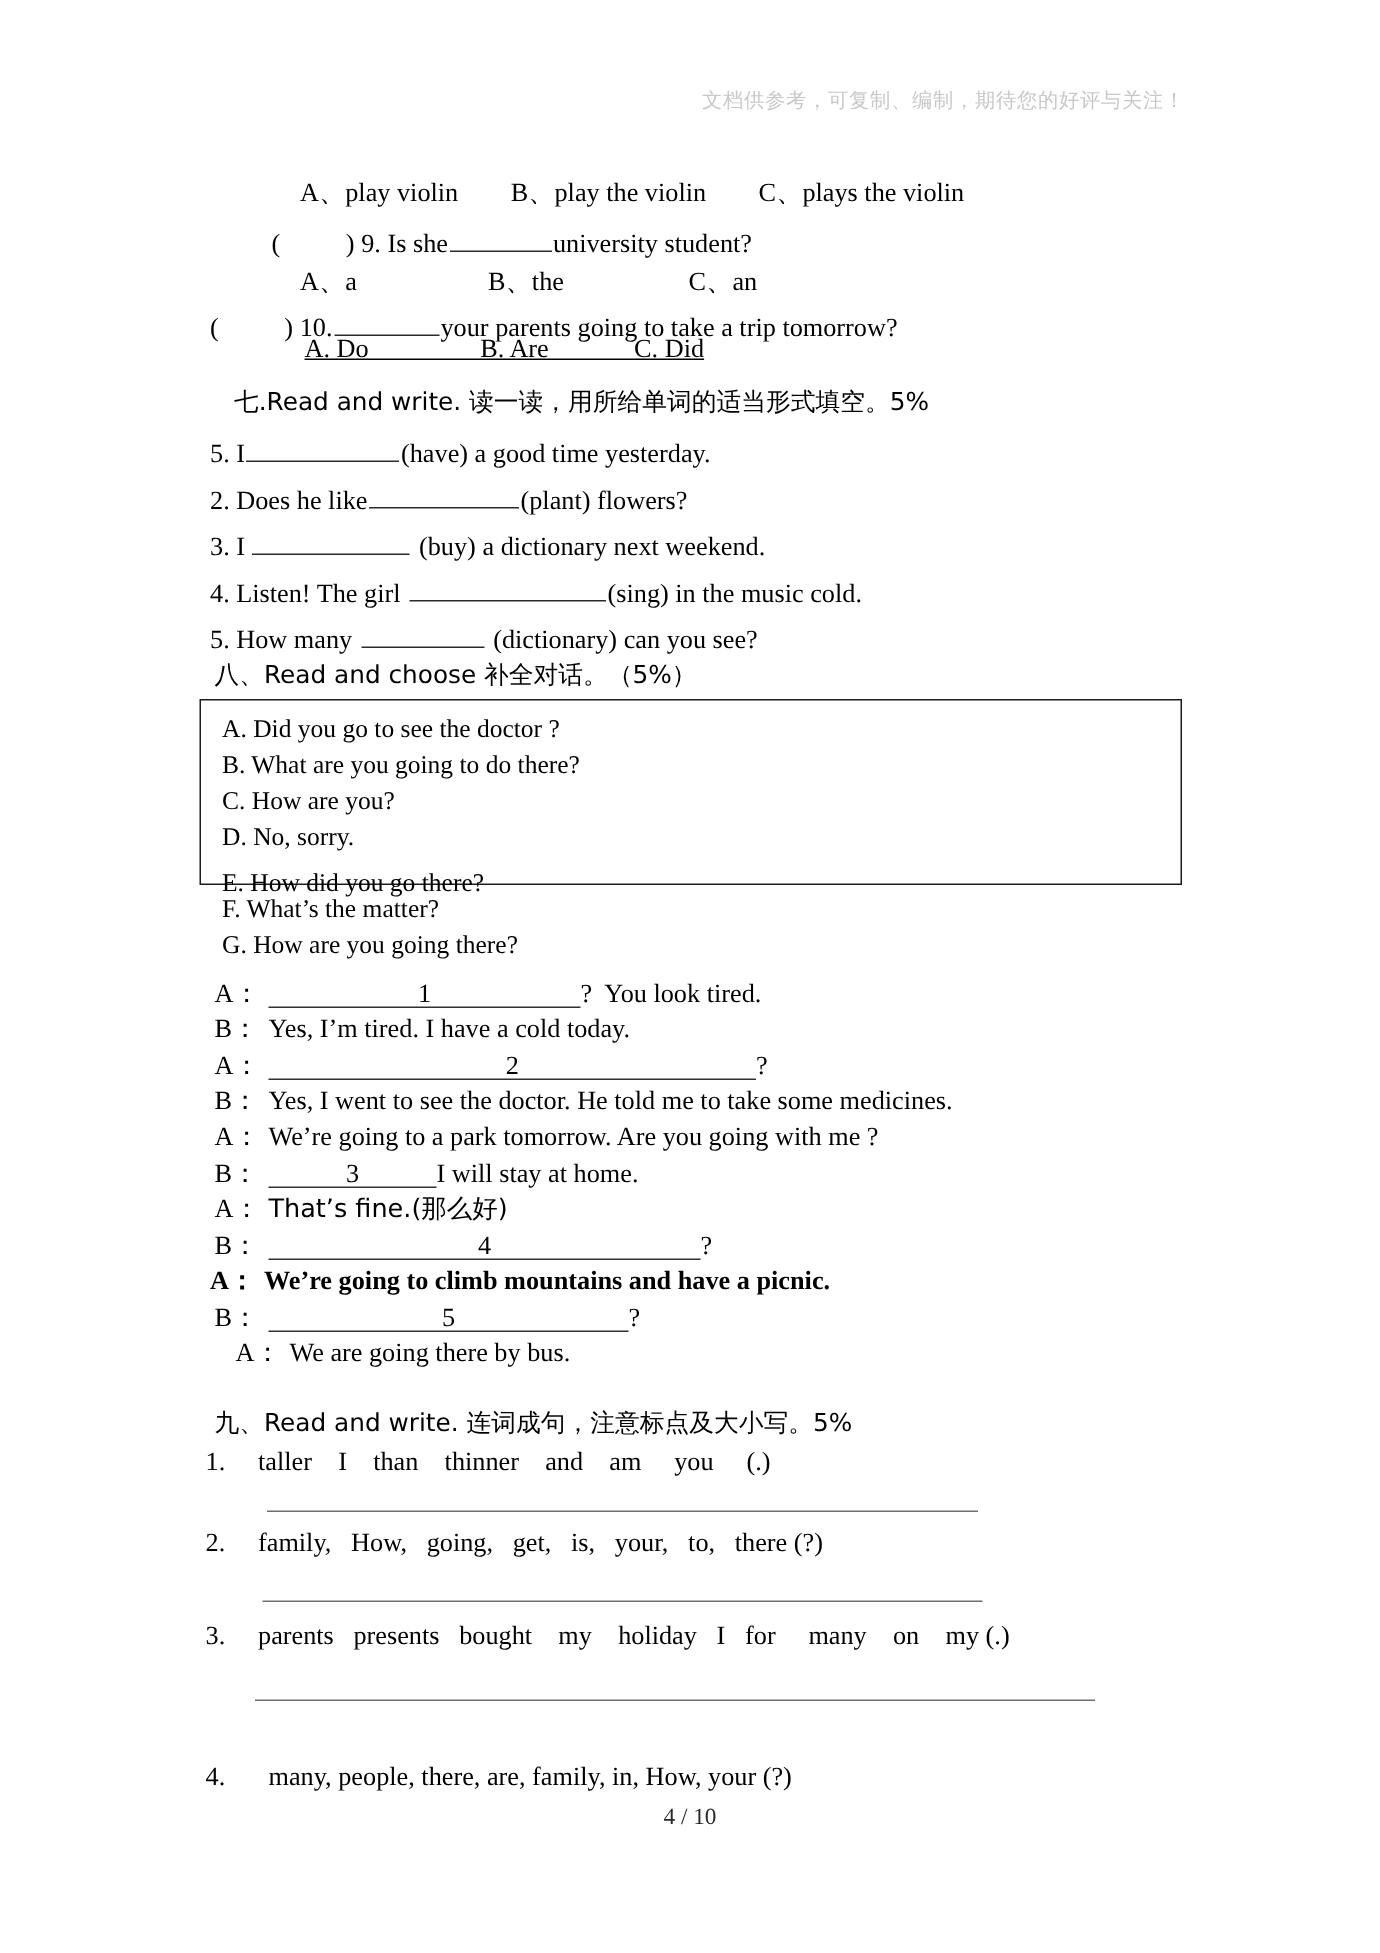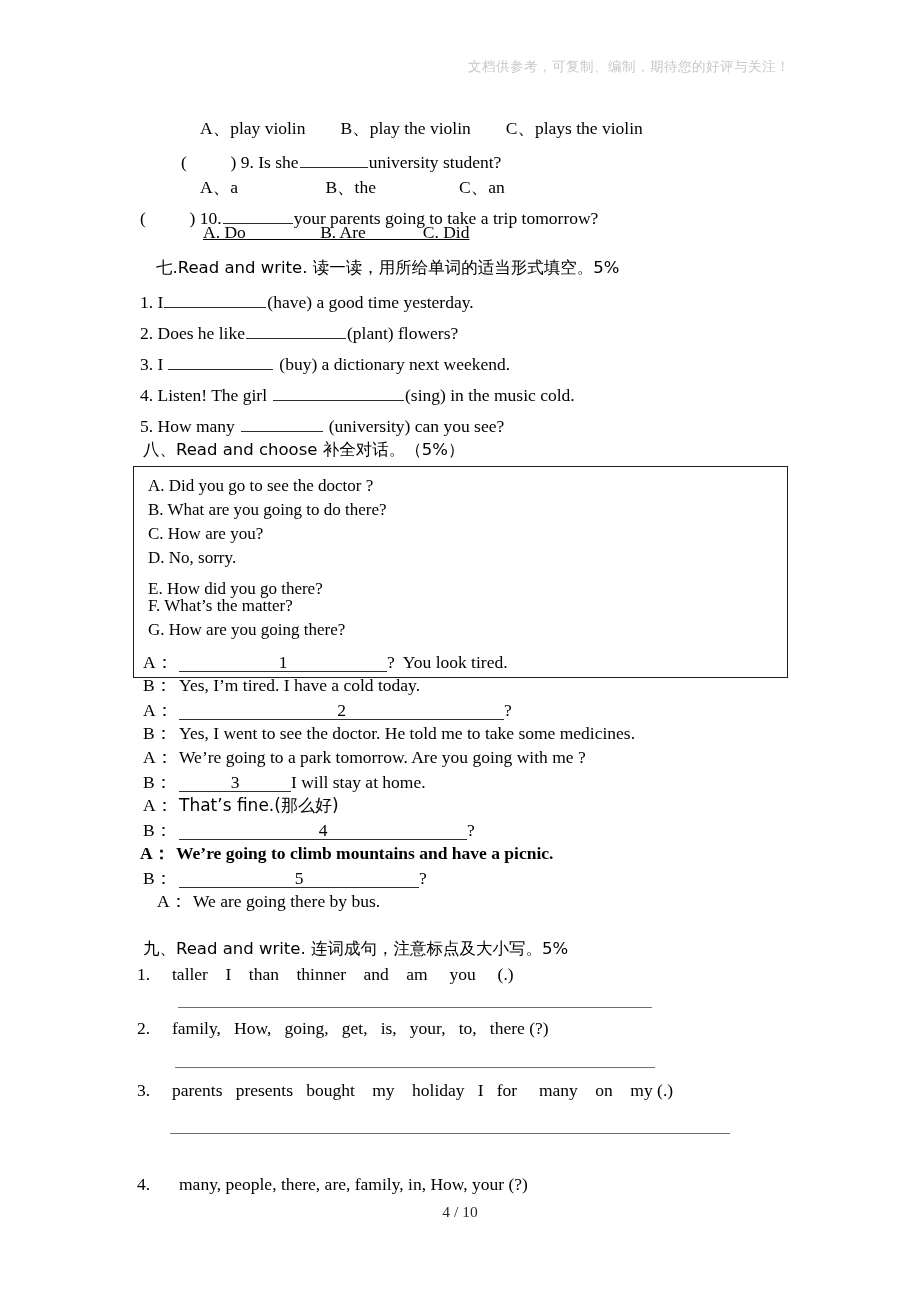--- a/index.html
+++ b/index.html
@@ -65,21 +65,21 @@
     height: 1.05em;
     line-height: 1.05em;
   }
 
   
   .choice-box {
     position: absolute;
     left: 133px;
     top: 466px;
     width: 655px;
-    height: 212px;
+    height: 124px;
     border: 1.3px solid #1d1d1d;
     box-sizing: border-box;
     background: #fff;
   }
   .choice-box .ci {
     position: absolute;
     left: 14px;
     font-size: 17px;
     line-height: 1;
     white-space: pre;
@@ -116,29 +116,29 @@
   <div class="row" style="left:140px; top:150px;margin-left:41px;"><span class="seg">(          ) 9. Is she</span><span class="blank" style="width:68px;"></span><span class="seg">university student?</span></div>
 
   <div class="row" style="left:200px; top:179px;">A、a                    B、the                   C、an</div>
 
   <div class="row" style="left:140px; top:206px;"><span class="seg">(          ) 10.</span><span class="blank" style="width:70px;"></span><span class="seg">your parents going to take a trip tomorrow?</span></div>
 
   <div class="row" style="left:203px; top:224px;text-decoration:underline;">A. Do                 B. Are             C. Did</div>
 
   <div class="row row-cn" style="left:156px; top:260px;">七.Read and write. 读一读，用所给单词的适当形式填空。5%</div>
 
-  <div class="row" style="left:140px; top:290px;"><span class="seg">1. I</span><span class="blank" style="width:102px;"></span><span class="seg">(have) a good time yesterday.</span></div>
+  <div class="row" style="left:140px; top:290px;"><span class="seg">5. I</span><span class="blank" style="width:102px;"></span><span class="seg">(have) a good time yesterday.</span></div>
 
   <div class="row" style="left:140px; top:321px;"><span class="seg">2. Does he like</span><span class="blank" style="width:100px;"></span><span class="seg">(plant) flowers?</span></div>
 
   <div class="row" style="left:140px; top:352px;"><span class="seg">3. I</span><span class="blank" style="width:105px; margin-left:5px;"></span><span class="seg" style="margin-left:5px;">(buy) a dictionary next weekend.</span></div>
 
   <div class="row" style="left:140px; top:383px;"><span class="seg">4. Listen! The girl</span><span class="blank" style="width:131px; margin-left:6px;"></span><span class="seg">(sing) in the music cold.</span></div>
 
-  <div class="row" style="left:140px; top:414px;"><span class="seg">5. How many</span><span class="blank" style="width:82px; margin-left:6px;"></span><span class="seg" style="margin-left:5px;">(university) can you see?</span></div>
+  <div class="row" style="left:140px; top:414px;"><span class="seg">5. How many</span><span class="blank" style="width:82px; margin-left:6px;"></span><span class="seg" style="margin-left:5px;">(dictionary) can you see?</span></div>
 
   <div class="row row-cn" style="left:143px; top:442px;">八、Read and choose 补全对话。（5%）</div>
 
   <div class="choice-box">
     <div class="ci" style="top:10px;">A. Did you go to see the doctor ?</div>
     <div class="ci" style="top:34px;">B. What are you going to do there?</div>
     <div class="ci" style="top:58px;text-align:center;">C. How are you?</div>
     <div class="ci" style="top:82px;">D. No, sorry.</div>
     <div class="ci" style="top:113px;">E. How did you go there?</div>
     <div class="ci" style="top:130px;">F. What’s the matter?</div>

